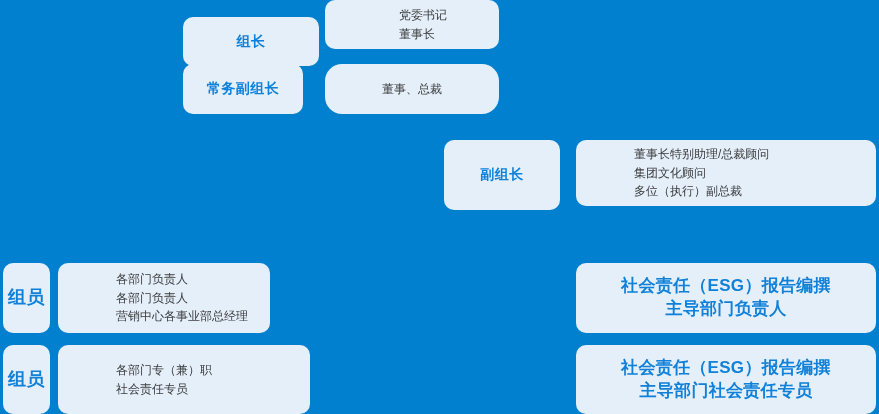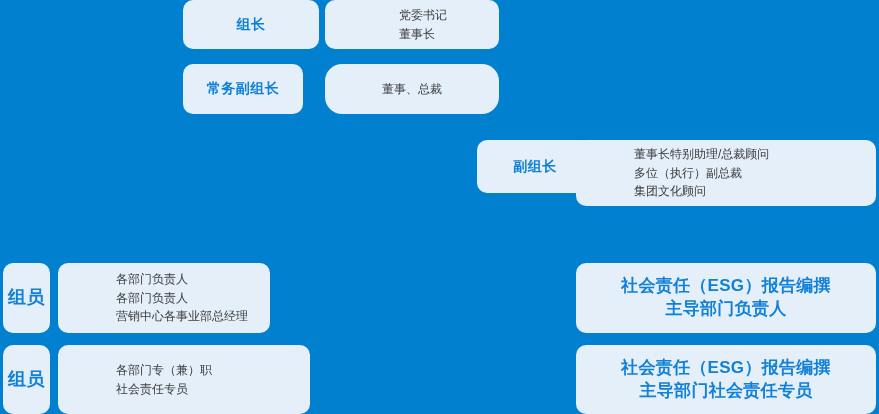--- a/index.html
+++ b/index.html
@@ -63,27 +63,27 @@
     color: #1080d8;
     font-weight: bold;
     font-size: 17px;
     line-height: 1.35;
     letter-spacing: 0.3px;
   }
   .esg-line + .esg-line {
   }
 
   
-  #card-leader-role      { left: 183px; top: 0px;   width: 136px; height: 49px; }
+  #card-leader-role      { left: 183px; top: 17px;   width: 136px; height: 49px; }
   #card-leader-detail    { left: 325px; top: 0px;   width: 174px; height: 49px; }
   
   #card-deputy-exec-role { left: 183px; top: 64px;  width: 120px; height: 50px; }
   #card-deputy-exec-det  { left: 325px; top: 64px;  width: 174px; height: 50px; border-radius: 17px; }
   
-  #card-deputy-role      { left: 477px; top: 140px; width: 116px; height: 53px; }
+  #card-deputy-role      { left: 444px; top: 140px; width: 116px; height: 70px; }
   #card-deputy-detail    { left: 576px; top: 140px; width: 300px; height: 66px; }
   
   #card-member1-role     { left: 3px;   top: 263px; width: 47px;  height: 70px; }
   #card-member1-detail   { left: 58px;  top: 263px; width: 212px; height: 70px; }
   #card-esg-1            { left: 576px; top: 263px; width: 300px; height: 70px; }
   
   #card-member2-role     { left: 3px;   top: 345px; width: 47px;  height: 69px; }
   #card-member2-detail   { left: 58px;  top: 345px; width: 252px; height: 69px; }
   #card-esg-2            { left: 576px; top: 345px; width: 300px; height: 69px; }
 </style>
@@ -108,22 +108,22 @@
   <div class="card center" id="card-deputy-exec-det">
     <div class="detail-line">董事、总裁</div>
   </div>
 
   <div class="card center" id="card-deputy-role">
     <span class="role-label">副组长</span>
   </div>
   <div class="card leftpad" id="card-deputy-detail">
     <div class="detail-block">
       <div class="detail-line">董事长特别助理/总裁顾问</div>
+      <div class="detail-line">集团文化顾问</div>
       <div class="detail-line">多位（执行）副总裁</div>
-      <div class="detail-line">集团文化顾问</div>
     </div>
   </div>
 
   <div class="card center" id="card-member1-role">
     <span class="role-label small">组员</span>
   </div>
   <div class="card leftpad" id="card-member1-detail">
     <div class="detail-block">
       <div class="detail-line">各部门负责人</div>
       <div class="detail-line">各部门负责人</div>

